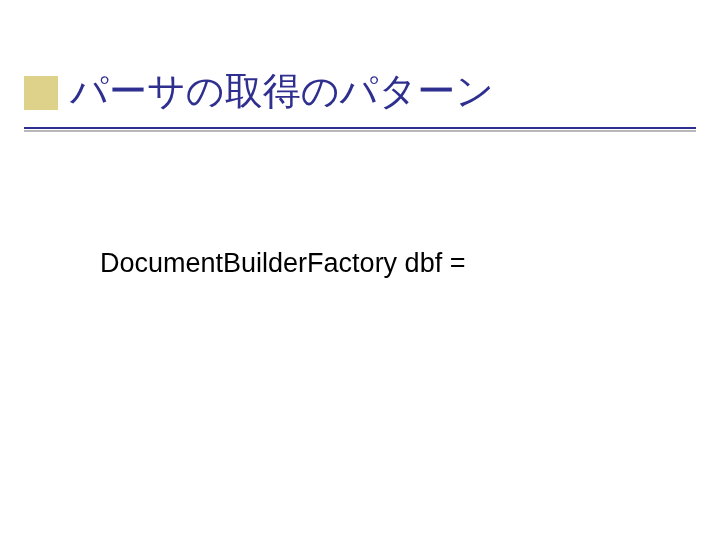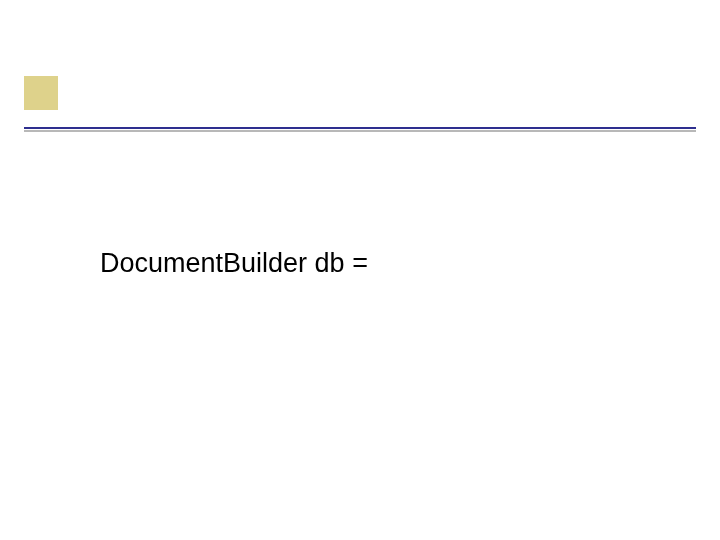--- a/index.html
+++ b/index.html
@@ -65,22 +65,23 @@
   }
   .body .line { display: block; }
 </style>
 </head>
 <body>
 
 <div class="slide">
 
   <div class="accent-box"></div>
 
+  <div class="title-row">パーサの取得のパターン</div>
 
   <div class="underline"></div>
   <div class="underline-shadow"></div>
 
   <div class="body">
-    <span class="line">DocumentBuilder db =</span>
+    <span class="line">DocumentBuilderFactory dbf =</span>
     
   </div>
 
 </div>
 
 </body></html>

